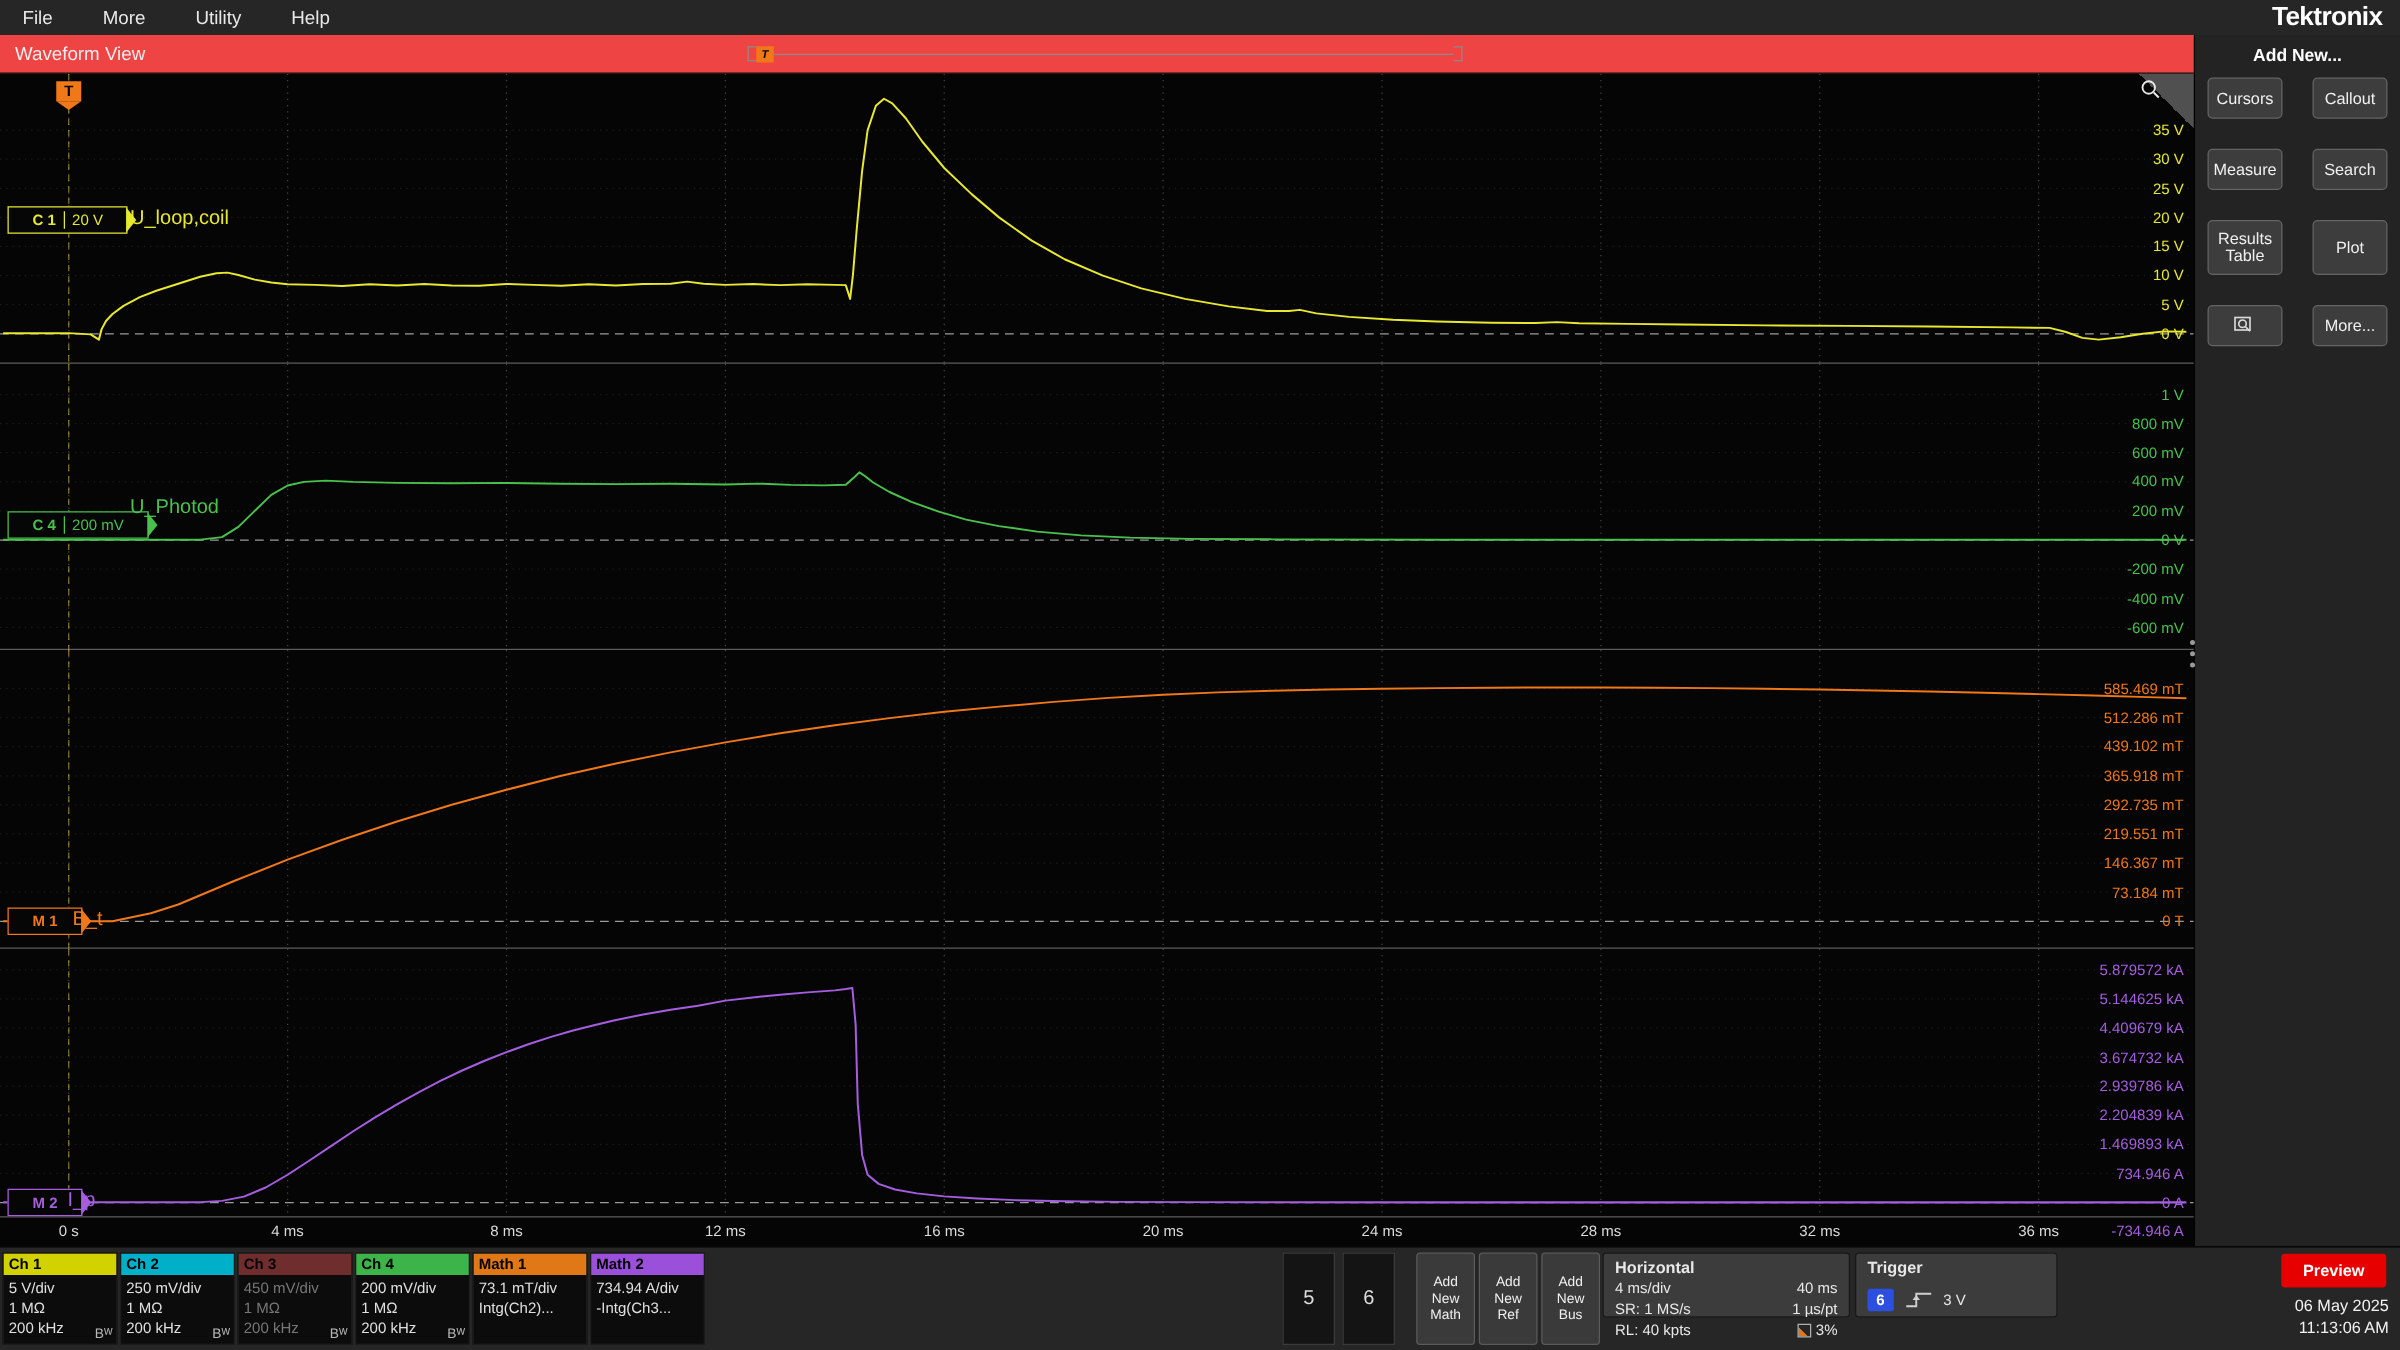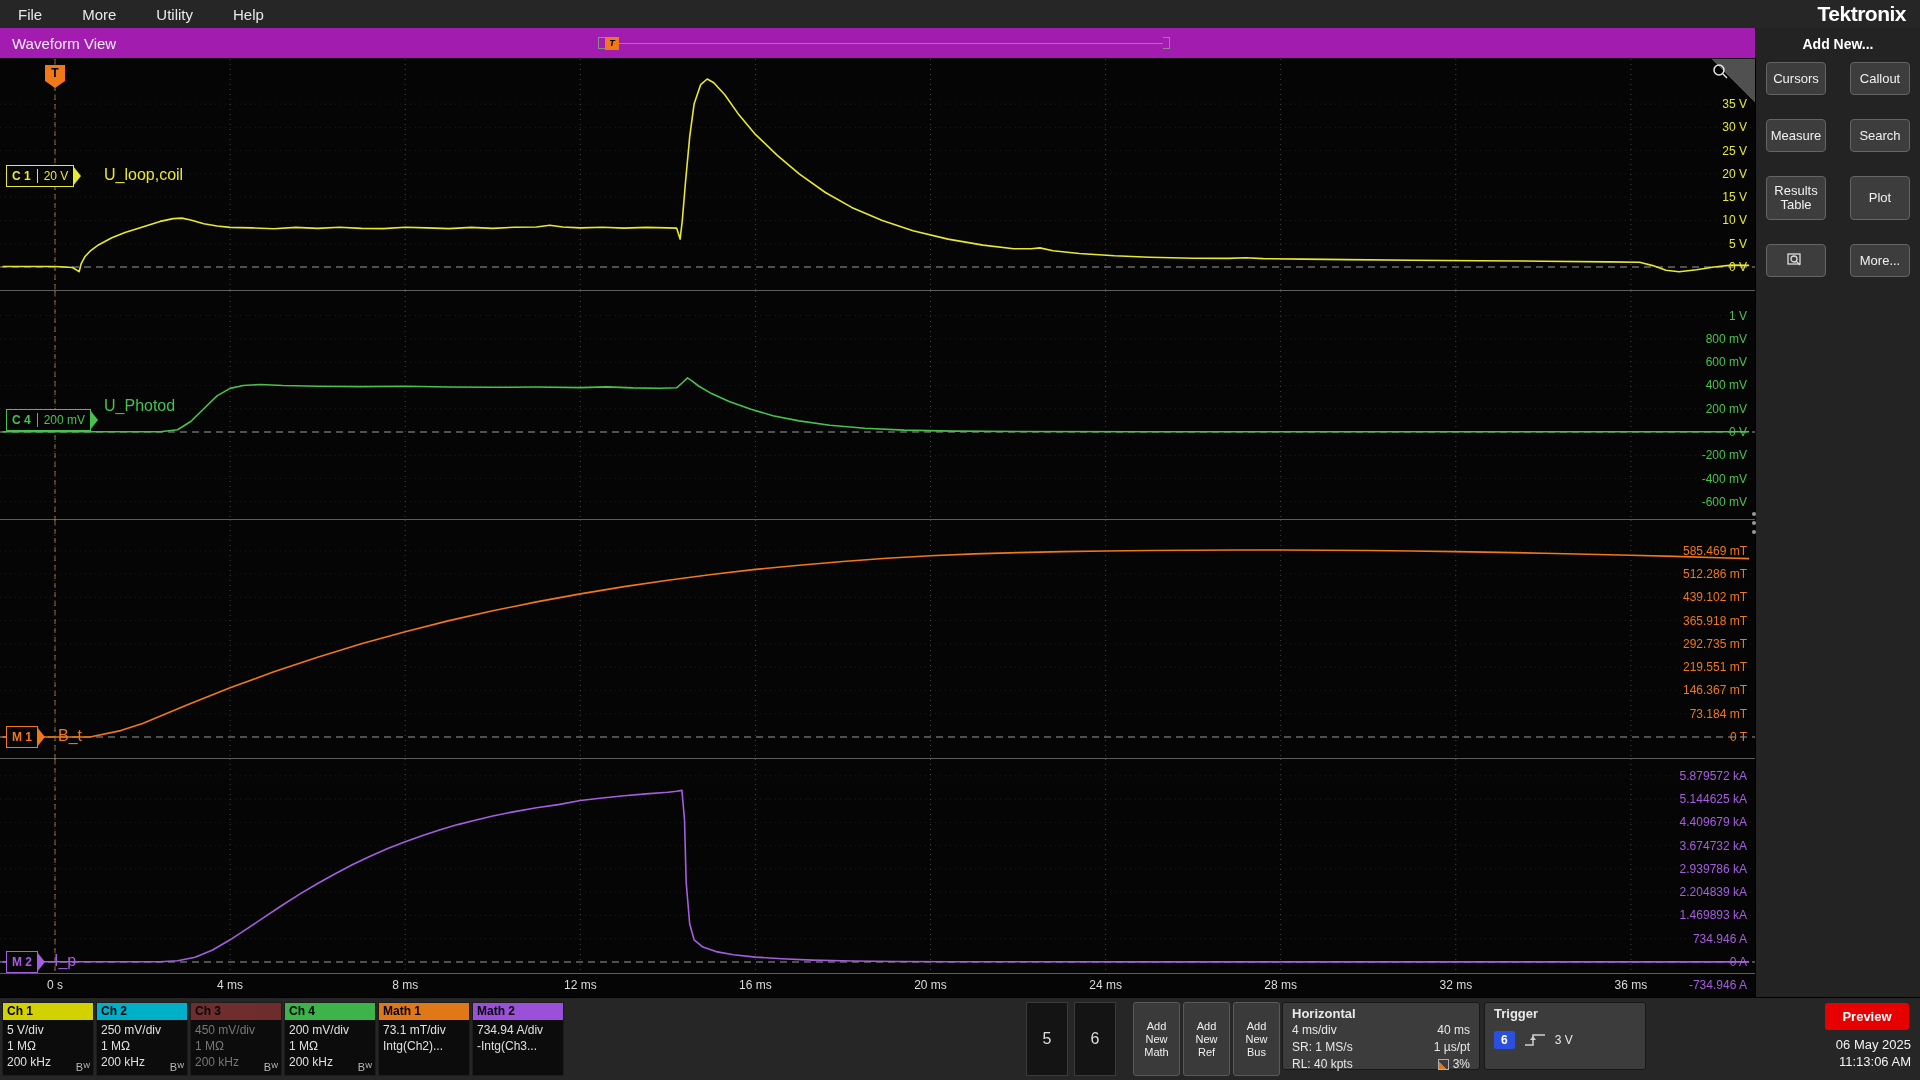--- a/index.html
+++ b/index.html
@@ -8,35 +8,35 @@
   .app{display:flex;flex-direction:column;width:1920px;height:1080px;}
 
   
   .menubar{flex:0 0 28px;background:#262626;display:flex;align-items:center;padding-left:18px;position:relative;}
   .menu-item{font-size:15px;color:#e8e8e8;margin-right:40px;cursor:default;}
   .logo{position:absolute;right:14px;top:2px;font-size:21px;font-weight:bold;color:#fff;letter-spacing:-0.5px;}
 
   
   .main{flex:1;display:flex;position:relative;min-height:0;}
   .wfview{width:1755px;flex:0 0 1755px;display:flex;flex-direction:column;background:#000;}
-  .viewbar{flex:0 0 30px;background:#a21caf;border-bottom:1px solid #101010;position:relative;
+  .viewbar{flex:0 0 30px;background:#ef4444;border-bottom:1px solid #101010;position:relative;
            display:flex;align-items:center;padding-left:12px;font-size:15px;color:#eee;}
   .pos-indicator{position:absolute;left:598px;top:7px;width:572px;height:16px;display:flex;align-items:center;}
   .pos-start{width:6px;height:10px;border:1px solid #8a8a8a;border-right:none;}
   .pos-marker{width:14px;height:13px;background:#f07818;color:#000;font-weight:bold;font-size:9px;
               display:flex;align-items:center;justify-content:center;}
   .pos-line{flex:1;border-top:1px solid #8a8a8a;}
   .pos-end{width:6px;height:10px;border:1px solid #8a8a8a;border-left:none;}
 
   .plot{flex:1;position:relative;background:#050505;}
   .panel{position:relative;border-bottom:1px solid #5c5c5c;box-sizing:border-box;overflow:visible;}
   .panel svg{position:absolute;left:0;top:0;}
   .ytick{position:absolute;right:8px;font-size:12px;line-height:14px;white-space:nowrap;z-index:2;}
   .badge{position:absolute;left:6px;height:20px;display:flex;align-items:center;background:#060606;
-         border:1px solid var(--c);color:var(--c);font-size:12px;font-weight:bold;padding:0 5px;z-index:3;}
+         border:1px solid var(--c);color:var(--c);font-size:12px;font-weight:bold;padding:0 19px;z-index:3;}
   .badge::after{content:"";position:absolute;right:-8px;top:50%;transform:translateY(-50%);
          border-left:8px solid var(--c);border-top:10px solid transparent;border-bottom:10px solid transparent;}
   .badge .scale:not(:empty){border-left:1px solid var(--c);margin-left:6px;padding-left:6px;font-weight:normal;}
   .wave-label{position:absolute;font-size:16px;color:var(--c);z-index:3;white-space:nowrap;}
   .trigger-flag{position:absolute;left:45px;top:6px;width:20px;height:16px;background:#f07818;color:#000;
          font-weight:bold;font-size:12px;display:flex;align-items:center;justify-content:center;z-index:4;}
   .trigger-flag::after{content:"";position:absolute;top:100%;left:0;
          border-left:10px solid transparent;border-right:10px solid transparent;border-top:7px solid #f07818;}
   .corner-zoom{position:absolute;right:0;top:0;width:44px;height:44px;z-index:4;
          background:linear-gradient(225deg,#505050 50%,transparent 50%);}
@@ -62,21 +62,21 @@
   .chhead{height:17px;font-size:12px;font-weight:bold;color:#000;padding:1px 4px 0 4px;box-sizing:border-box;}
   .chbody{padding:2px 4px;font-size:12px;line-height:16px;color:#e0e0e0;}
   .chbox .bw{position:absolute;right:3px;bottom:2px;font-size:11px;color:#b8b8b8;}
   .chbox.dim .chbody{color:#777;}
   .chbox.dim .chhead{opacity:0.55;}
   .inactive-ch{position:absolute;top:4px;width:42px;height:74px;background:#141414;border:1px solid #3a3a3a;
         box-sizing:border-box;display:flex;align-items:center;justify-content:center;font-size:16px;color:#ddd;}
   .addbtns{position:absolute;left:1133px;top:4px;display:flex;gap:3px;}
   .addbtn{width:47px;height:74px;background:#3a3a3a;border:1px solid #5a5a5a;border-radius:3px;color:#f0f0f0;
         font-size:11px;line-height:13px;font-family:inherit;text-align:center;}
-  .panelbox{position:absolute;top:4px;height:68px;background:#3c3c3c;border:1px solid #181818;border-radius:3px;
+  .panelbox{position:absolute;top:4px;height:52px;background:#3c3c3c;border:1px solid #181818;border-radius:3px;
         box-sizing:border-box;padding:3px 9px;font-size:12px;color:#e8e8e8;}
   .ptitle{font-weight:bold;font-size:13px;line-height:16px;}
   .prow{display:flex;justify-content:space-between;line-height:17px;}
   .arow{line-height:17px;}
   .withicon{display:flex;align-items:center;gap:4px;}
   .pos-icon{width:9px;height:9px;border:1px solid #b0b0b0;display:inline-block;
         background:linear-gradient(45deg,#e07818 40%,transparent 40%);}
   .trow{display:flex;align-items:center;gap:9px;margin-top:9px;}
   .trig-badge{background:#2b50e0;color:#fff;border-radius:2px;padding:0 7px;font-weight:bold;line-height:18px;}
   .preview{position:absolute;left:1825px;top:5px;width:84px;height:27px;background:#e60000;color:#fff;

